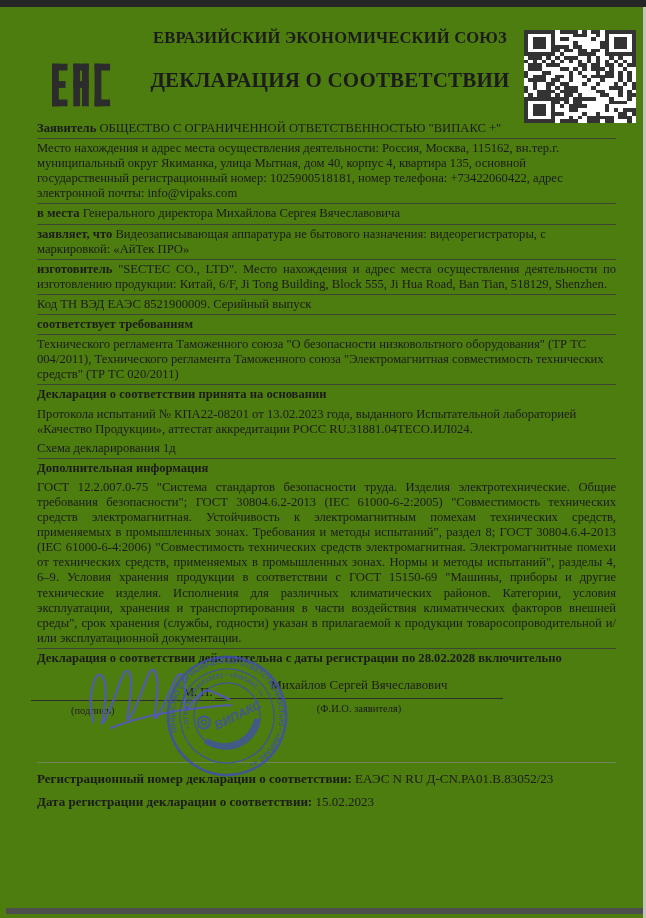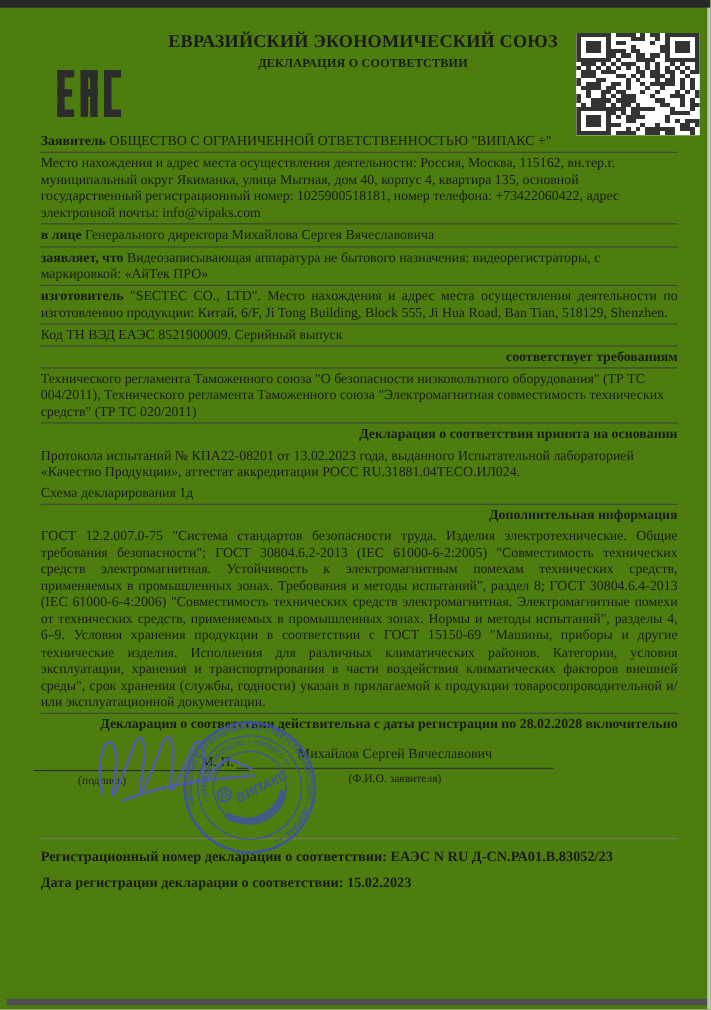--- a/index.html
+++ b/index.html
@@ -7,47 +7,47 @@
     position:relative;width:646px;height:918px;margin:0 auto;
     background:#4d7c0f;overflow:hidden;
     font-family:"Liberation Serif","DejaVu Serif",serif;color:#1b1b1b;
   }
   .scan-bar-top{position:absolute;top:0;left:0;right:0;height:7px;background:#262626;}
   .scan-bar-bottom{position:absolute;bottom:4px;left:6px;right:2px;height:6px;background:#4e4e4e;}
   .scan-edge-right{position:absolute;top:7px;bottom:0;right:0;width:3px;background:#c3c3c0;}
 
   .header{position:absolute;top:28px;left:95px;width:470px;text-align:center;font-weight:bold;}
   .header .h1{font-size:16.5px;letter-spacing:.2px;}
-  .header .h2{font-size:11px;margin-top:4px;letter-spacing:.2px;}
+  .header .h2{font-size:21px;margin-top:20px;letter-spacing:.2px;}
 
   .eac{position:absolute;top:60px;left:52px;}
   .qr{position:absolute;top:30px;left:524px;background:#fff;}
 
   .content{position:absolute;top:119px;left:37px;width:579px;font-size:12.6px;line-height:15.1px;}
   .row{padding:2px 0 2px;}
   .row b{font-weight:bold;}
-  .row.bold{font-weight:bold;text-align:right;}
+  .row.bold{font-weight:bold;}
   .row.justify{text-align:justify;}
   .hr{height:1px;background:#3c3c3c;opacity:.85;}
 
   .sig-area{position:relative;height:88px;margin-top:4px;}
   .sig-line-left{position:absolute;left:-6px;top:28px;width:196px;border-bottom:1.4px solid #2f2f2f;}
   .sig-cap{position:absolute;left:34px;top:31px;font-size:10.5px;color:#222;}
   .mp{position:absolute;left:146px;top:13px;font-size:12.5px;z-index:1;}
   .sig-right{position:absolute;left:178px;top:6px;width:288px;text-align:center;}
   .sig-name{font-size:12.8px;padding-bottom:5px;border-bottom:1.4px solid #2f2f2f;}
   .sig-right .sig-cap2{font-size:10.5px;margin-top:2px;}
 
   .signature-svg{position:absolute;left:46px;top:-24px;z-index:2;}
   .stamp-svg{position:absolute;left:126px;top:-20px;z-index:3;opacity:.84;}
 
   .reg-hr{height:1px;background:#8a8a8a;opacity:.6;margin:2px 0 4px;}
   .reg-row{font-weight:bold;font-size:13px;padding:4px 0;}
   .reg-row .lbl{font-weight:bold;}
-  .reg-row .val{font-weight:bold;}
+  .reg-row .val{font-weight:normal;}
 </style>
 </head>
 <body>
 
 <div class="page">
   <div class="scan-bar-top"></div>
   <div class="scan-bar-bottom"></div>
   <div class="scan-edge-right"></div>
 
   <svg class="eac" width="60" height="50" viewBox="0 0 62 44" aria-label="ЕАС">
@@ -313,21 +313,21 @@
     <div class="h1">ЕВРАЗИЙСКИЙ ЭКОНОМИЧЕСКИЙ СОЮЗ</div>
     <div class="h2">ДЕКЛАРАЦИЯ О СООТВЕТСТВИИ</div>
   </div>
 
   <div class="content">
     <div id="sections">
         <div class="row"><b>Заявитель</b> ОБЩЕСТВО С ОГРАНИЧЕННОЙ ОТВЕТСТВЕННОСТЬЮ "ВИПАКС +"</div>
         <div class="hr"></div>
         <div class="row">Место нахождения и адрес места осуществления деятельности: Россия, Москва, 115162, вн.тер.г. муниципальный округ Якиманка, улица Мытная, дом 40, корпус 4, квартира 135, основной государственный регистрационный номер: 1025900518181, номер телефона: +73422060422, адрес электронной почты: info@vipaks.com</div>
         <div class="hr"></div>
-        <div class="row"><b>в лице</b> Генерального директора Михайлова Сергея Вячеславовича</div>
+        <div class="row"><b>в места</b> Генерального директора Михайлова Сергея Вячеславовича</div>
         <div class="hr"></div>
         <div class="row"><b>заявляет, что</b> Видеозаписывающая аппаратура не бытового назначения: видеорегистраторы, с маркировкой: «АйТек ПРО»</div>
         <div class="hr"></div>
         <div class="row justify"><b>изготовитель</b> "SECTEC CO., LTD". Место нахождения и адрес места осуществления деятельности по изготовлению продукции: Китай, 6/F, Ji Tong Building, Block 555, Ji Hua Road, Ban Tian, 518129, Shenzhen.</div>
         <div class="hr"></div>
         <div class="row">Код ТН ВЭД ЕАЭС 8521900009. Серийный выпуск</div>
         <div class="hr"></div>
         <div class="row bold">соответствует требованиям</div>
         <div class="hr"></div>
         <div class="row">Технического регламента Таможенного союза "О безопасности низковольтного оборудования" (ТР ТС 004/2011), Технического регламента Таможенного союза "Электромагнитная совместимость технических средств" (ТР ТС 020/2011)</div>

